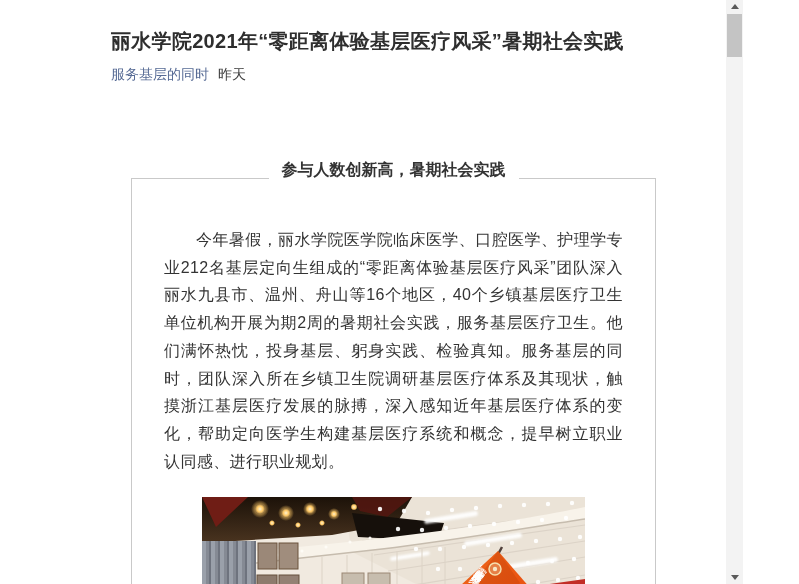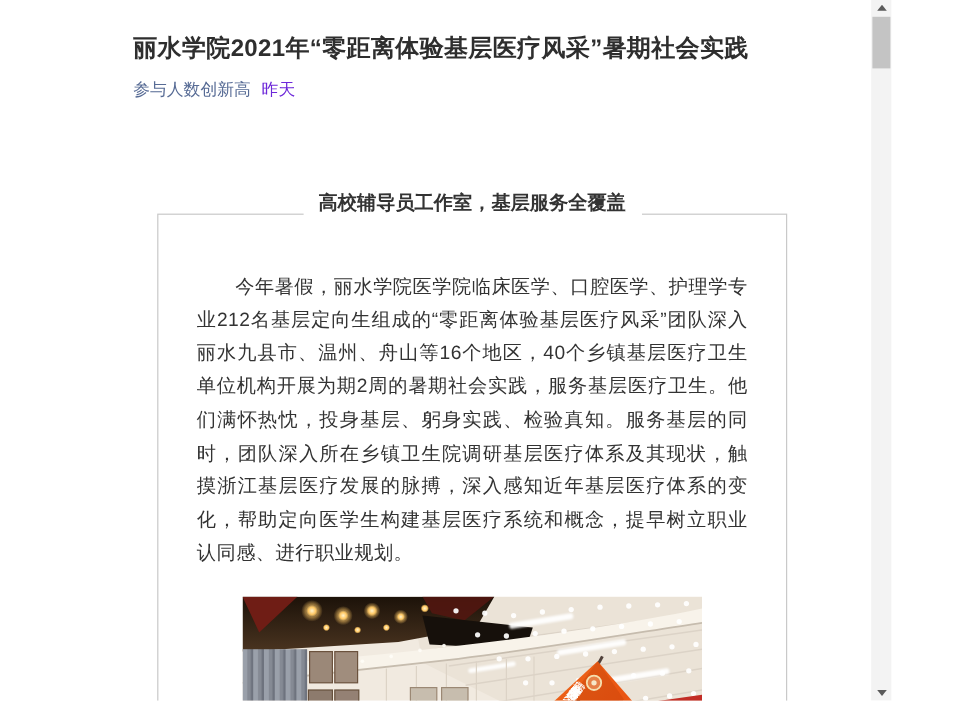--- a/index.html
+++ b/index.html
@@ -7,21 +7,21 @@
     position:relative; width:743px; height:584px; overflow:hidden;
     background:#ffffff; font-family:"Liberation Sans","DejaVu Sans",sans-serif;
   }
   .content { position:absolute; left:111px; top:0; width:566px; }
   .title {
     margin:28px 0 0; font-size:20px; line-height:27px; font-weight:700;
     color:#2e2e2e; letter-spacing:.3px;
   }
   .meta { margin-top:9px; font-size:14px; line-height:20px; }
   .author { color:#576b95; text-decoration:none; margin-right:9px; cursor:pointer; }
-  .date { color:#6d28d9;margin-top:38px; }
+  .date { color:#404040;margin-top:38px; }
   .section-box {
     position:relative; margin-top:94px; margin-left:20px;
     width:491px; height:480px; padding:31px 16px 0;
     border:1px solid #c9c9c9;
   }
   .legend {
     position:absolute; top:-21px; left:50%; transform:translateX(-50%);
     background:#ffffff; padding:0 13px; white-space:nowrap;
     font-size:16px; font-weight:700; color:#333333; line-height:24px;
   }
@@ -45,25 +45,25 @@
   .tri-down { width:0; height:0; border-left:4px solid transparent; border-right:4px solid transparent; border-top:5px solid #5a5a5a; }
   .sb-thumb { position:absolute; left:1px; top:14px; width:15px; height:43px; background:#c4c4c4; }
 </style>
 </head>
 <body>
 
 <div class="page">
   <div class="content">
     <h1 class="title">丽水学院2021年“零距离体验基层医疗风采”暑期社会实践</h1>
     <div class="meta">
-      <a class="author">参与人数创新高</a><span class="date">昨天</span>
+      <a class="author">服务基层的同时</a><span class="date">昨天</span>
     </div>
 
     <div class="section-box">
-      <div class="legend">高校辅导员工作室，基层服务全覆盖</div>
+      <div class="legend">参与人数创新高，暑期社会实践</div>
       <p class="body-text">今年暑假，丽水学院医学院临床医学、口腔医学、护理学专业212名基层定向生组成的“零距离体验基层医疗风采”团队深入丽水九县市、温州、舟山等16个地区，40个乡镇基层医疗卫生单位机构开展为期2周的暑期社会实践，服务基层医疗卫生。他们满怀热忱，投身基层、躬身实践、检验真知。服务基层的同时，团队深入所在乡镇卫生院调研基层医疗体系及其现状，触摸浙江基层医疗发展的脉搏，深入感知近年基层医疗体系的变化，帮助定向医学生构建基层医疗系统和概念，提早树立职业认同感、进行职业规划。</p>
 
       <div class="photo">
         <svg width="383" height="240" viewBox="0 0 383 240" xmlns="http://www.w3.org/2000/svg">
           <defs>
             <linearGradient id="topband" x1="0" y1="0" x2="0" y2="1">
               <stop offset="0" stop-color="#1c1209"></stop>
                 <stop offset="1" stop-color="#4a3420"></stop>
             </linearGradient>
             <radialGradient id="warm">

